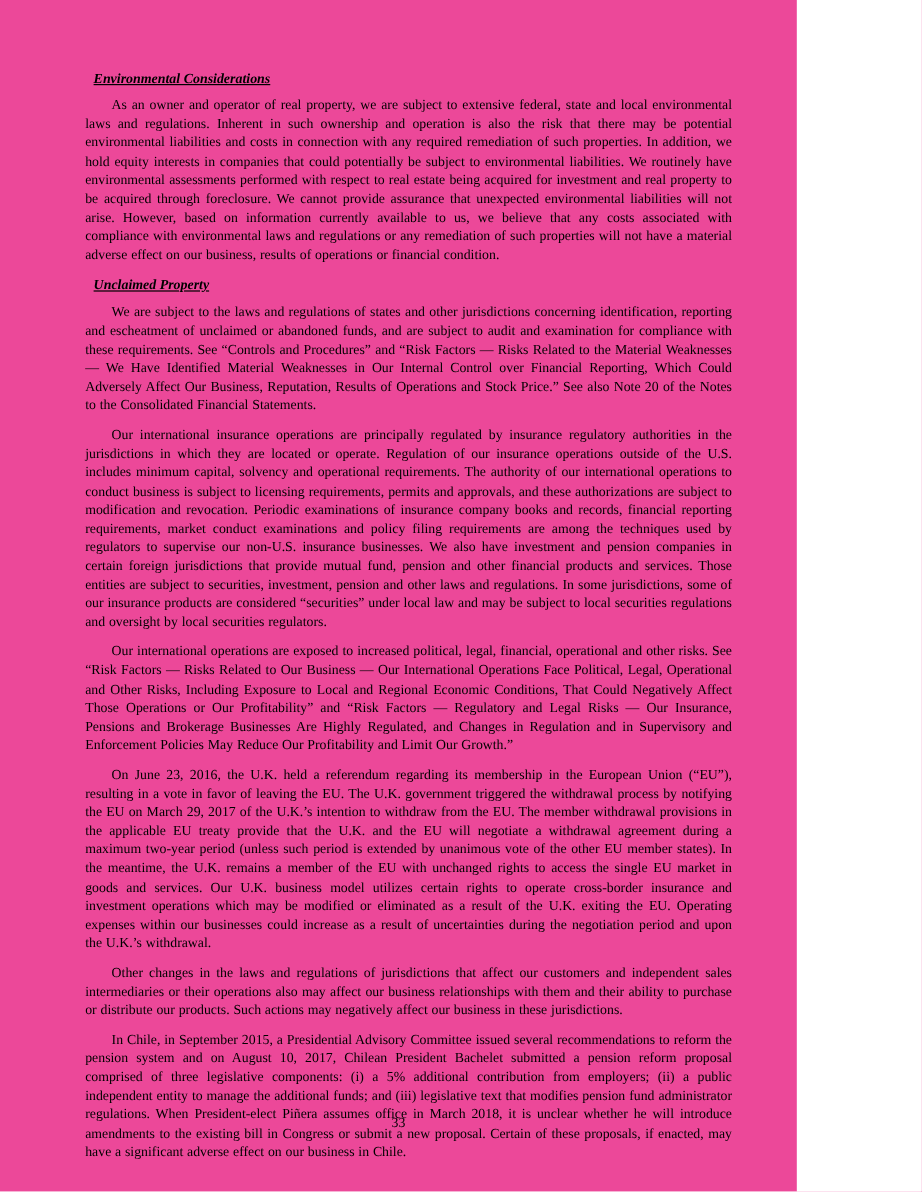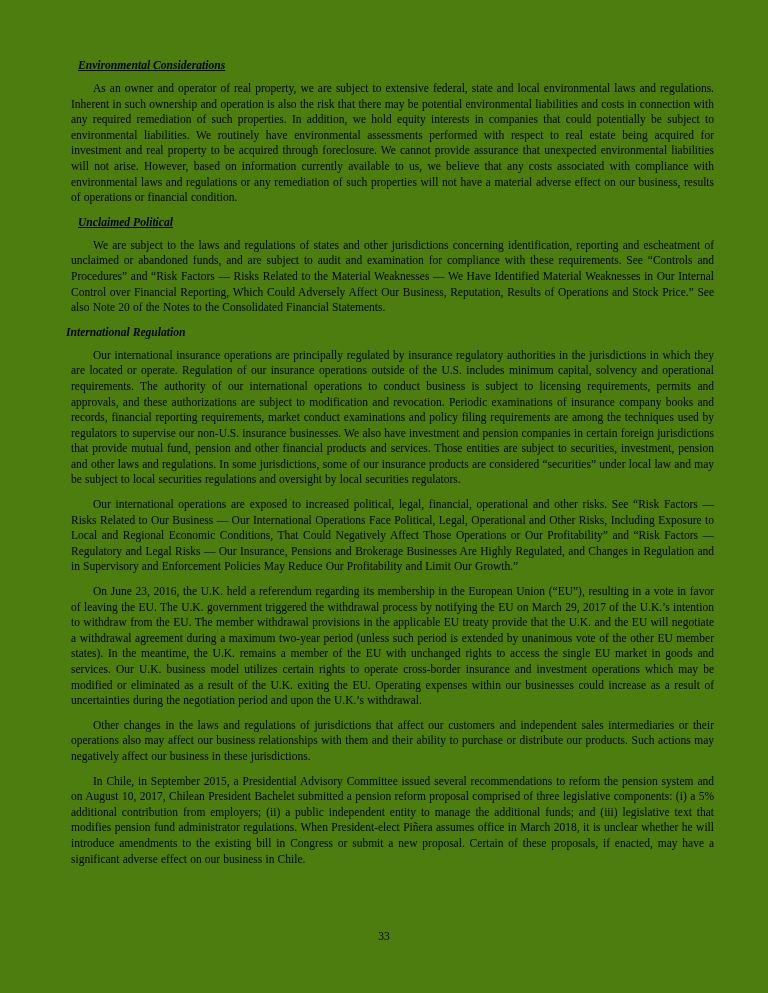--- a/index.html
+++ b/index.html
@@ -2,24 +2,24 @@
 <html><head>
 <meta charset="utf-8">
 <style>
   html, body {
     margin: 0;
     padding: 0;
     background: #ffffff;
   }
   .page {
     position: relative;
-    width: 768px;
+    width: 664px;
     height: 993px;
     box-sizing: border-box;
-    background: #4d7c0f;
+    background: #ec4899;
     color: #000000;
     font-family: "Liberation Serif", "DejaVu Serif", serif;
     padding: 58px 54px 0 66px;
     overflow: hidden;
   }
   .hd {
     font-size: 11.6px;
     line-height: 15px;
     font-weight: bold;
     font-style: italic;
@@ -54,26 +54,25 @@
 <body>
 
 <div class="page">
 
   <div class="section">
     <div class="hd underlined">Environmental Considerations</div>
     <p class="body-para">As an owner and operator of real property, we are subject to extensive federal, state and local environmental laws and regulations. Inherent in such ownership and operation is also the risk that there may be potential environmental liabilities and costs in connection with any required remediation of such properties. In addition, we hold equity interests in companies that could potentially be subject to environmental liabilities. We routinely have environmental assessments performed with respect to real estate being acquired for investment and real property to be acquired through foreclosure. We cannot provide assurance that unexpected environmental liabilities will not arise. However, based on information currently available to us, we believe that any costs associated with compliance with environmental laws and regulations or any remediation of such properties will not have a material adverse effect on our business, results of operations or financial condition.</p>
   </div>
 
   <div class="section">
-    <div class="hd underlined">Unclaimed Political</div>
+    <div class="hd underlined">Unclaimed Property</div>
     <p class="body-para">We are subject to the laws and regulations of states and other jurisdictions concerning identification, reporting and escheatment of unclaimed or abandoned funds, and are subject to audit and examination for compliance with these requirements. See “Controls and Procedures” and “Risk Factors — Risks Related to the Material Weaknesses — We Have Identified Material Weaknesses in Our Internal Control over Financial Reporting, Which Could Adversely Affect Our Business, Reputation, Results of Operations and Stock Price.” See also Note 20 of the Notes to the Consolidated Financial Statements.</p>
   </div>
 
   <div class="section">
-    <div class="hd top-gap">International Regulation</div>
     <p class="body-para">Our international insurance operations are principally regulated by insurance regulatory authorities in the jurisdictions in which they are located or operate. Regulation of our insurance operations outside of the U.S. includes minimum capital, solvency and operational requirements. The authority of our international operations to conduct business is subject to licensing requirements, permits and approvals, and these authorizations are subject to modification and revocation. Periodic examinations of insurance company books and records, financial reporting requirements, market conduct examinations and policy filing requirements are among the techniques used by regulators to supervise our non-U.S. insurance businesses. We also have investment and pension companies in certain foreign jurisdictions that provide mutual fund, pension and other financial products and services. Those entities are subject to securities, investment, pension and other laws and regulations. In some jurisdictions, some of our insurance products are considered “securities” under local law and may be subject to local securities regulations and oversight by local securities regulators.</p>
     <p class="body-para">Our international operations are exposed to increased political, legal, financial, operational and other risks. See “Risk Factors — Risks Related to Our Business — Our International Operations Face Political, Legal, Operational and Other Risks, Including Exposure to Local and Regional Economic Conditions, That Could Negatively Affect Those Operations or Our Profitability” and “Risk Factors — Regulatory and Legal Risks — Our Insurance, Pensions and Brokerage Businesses Are Highly Regulated, and Changes in Regulation and in Supervisory and Enforcement Policies May Reduce Our Profitability and Limit Our Growth.”</p>
     <p class="body-para">On June 23, 2016, the U.K. held a referendum regarding its membership in the European Union (“EU”), resulting in a vote in favor of leaving the EU. The U.K. government triggered the withdrawal process by notifying the EU on March 29, 2017 of the U.K.’s intention to withdraw from the EU. The member withdrawal provisions in the applicable EU treaty provide that the U.K. and the EU will negotiate a withdrawal agreement during a maximum two-year period (unless such period is extended by unanimous vote of the other EU member states). In the meantime, the U.K. remains a member of the EU with unchanged rights to access the single EU market in goods and services. Our U.K. business model utilizes certain rights to operate cross-border insurance and investment operations which may be modified or eliminated as a result of the U.K. exiting the EU. Operating expenses within our businesses could increase as a result of uncertainties during the negotiation period and upon the U.K.’s withdrawal.</p>
     <p class="body-para">Other changes in the laws and regulations of jurisdictions that affect our customers and independent sales intermediaries or their operations also may affect our business relationships with them and their ability to purchase or distribute our products. Such actions may negatively affect our business in these jurisdictions.</p>
     <p class="body-para">In Chile, in September 2015, a Presidential Advisory Committee issued several recommendations to reform the pension system and on August 10, 2017, Chilean President Bachelet submitted a pension reform proposal comprised of three legislative components: (i) a 5% additional contribution from employers; (ii) a public independent entity to manage the additional funds; and (iii) legislative text that modifies pension fund administrator regulations. When President-elect Piñera assumes office in March 2018, it is unclear whether he will introduce amendments to the existing bill in Congress or submit a new proposal. Certain of these proposals, if enacted, may have a significant adverse effect on our business in Chile.</p>
   </div>
 
   <div class="footer">33</div>
 
 </div>

